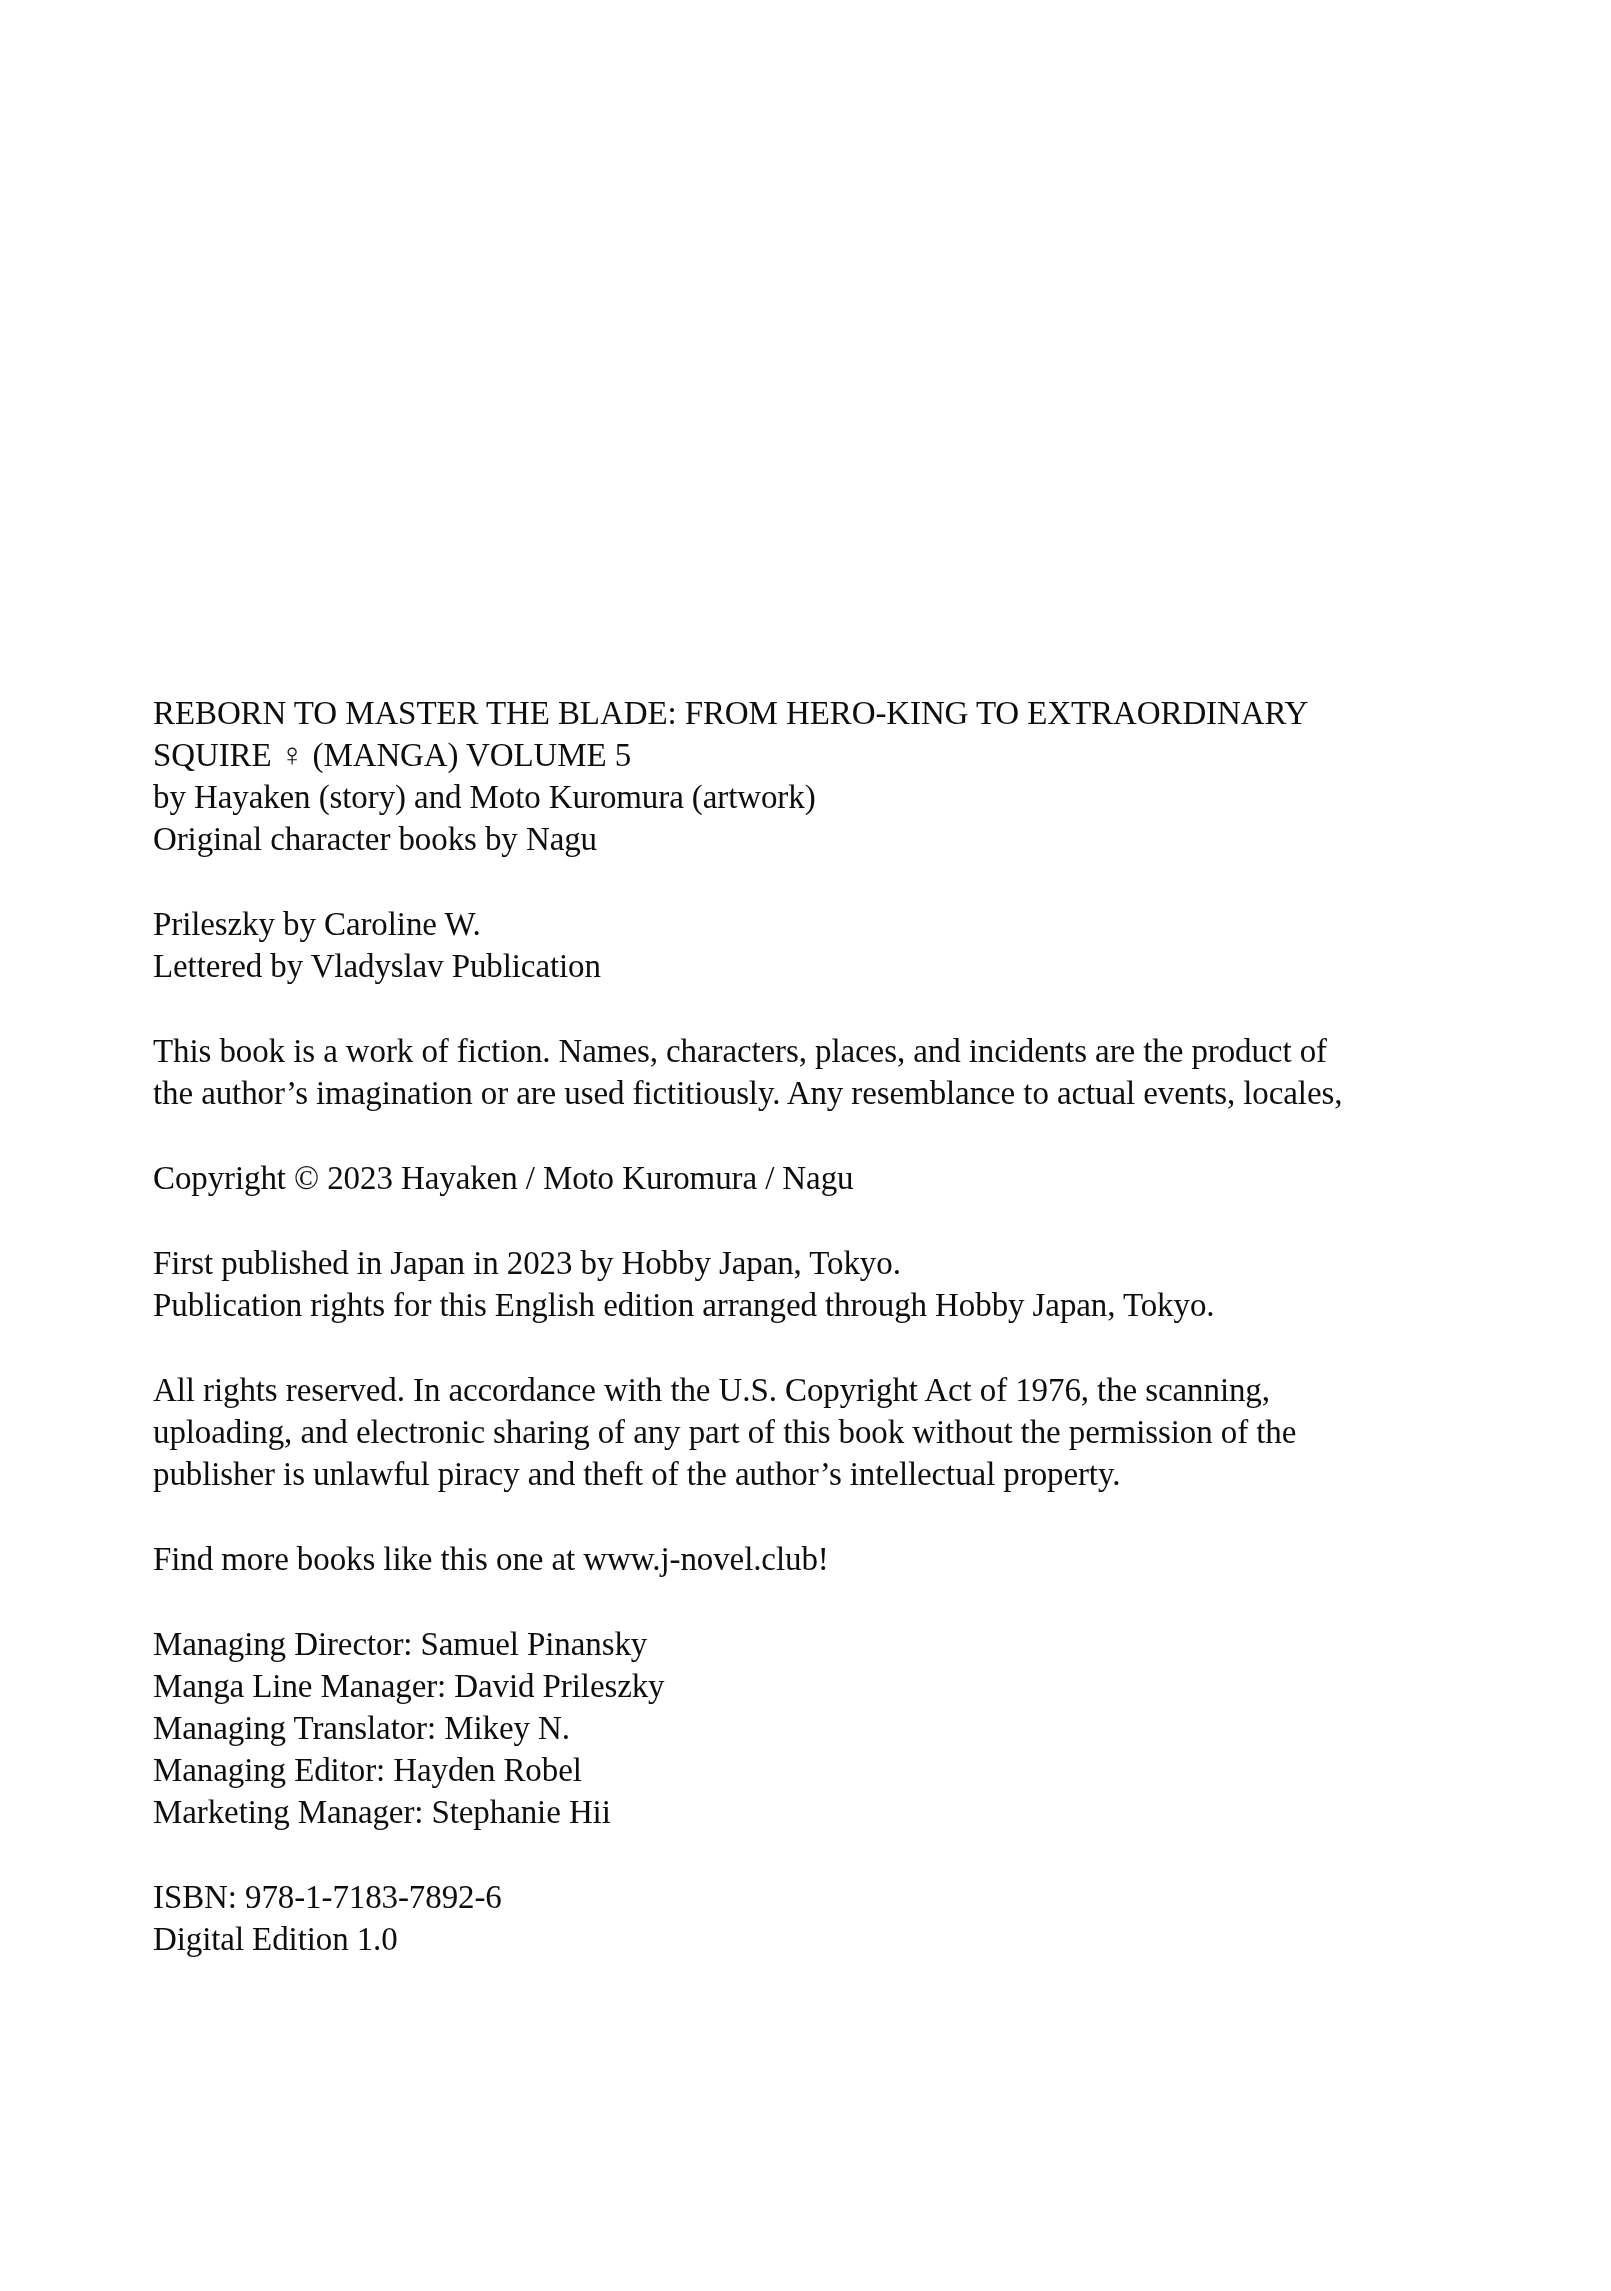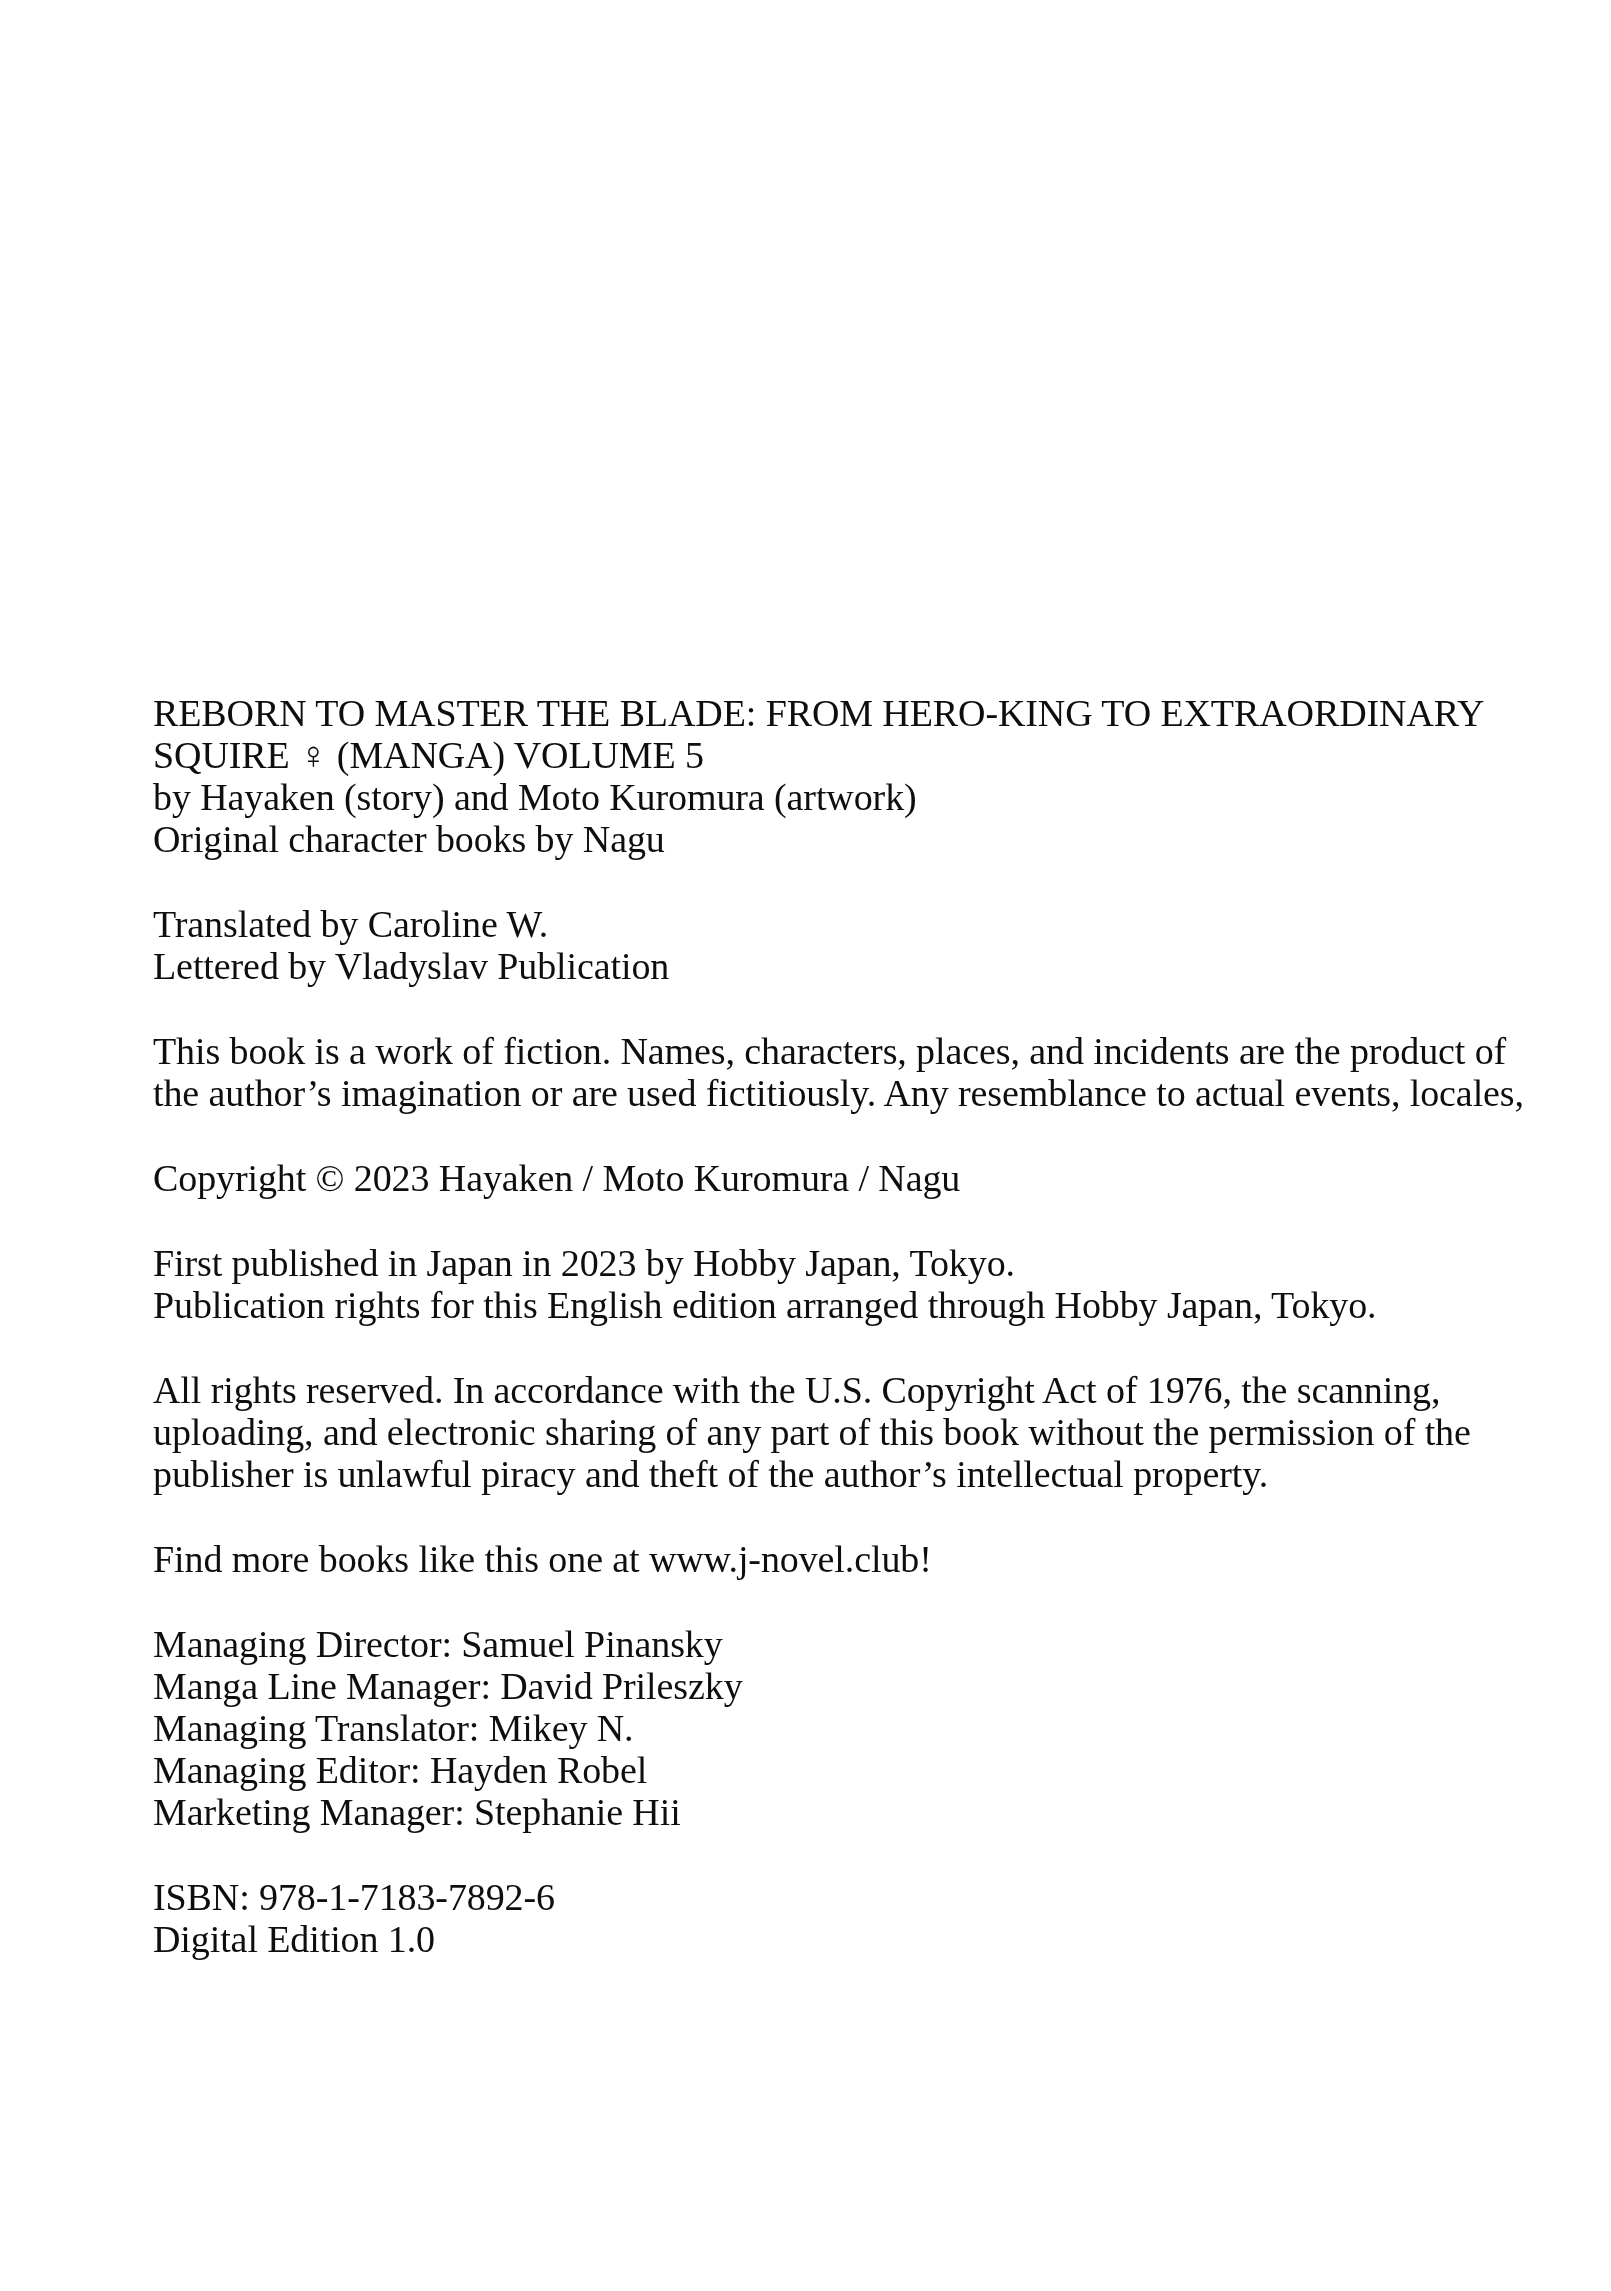--- a/index.html
+++ b/index.html
@@ -14,21 +14,21 @@
     background: #ffffff;
     overflow: hidden;
   }
   .content {
     position: absolute;
     left: 153px;
     top: 692px;
     right: 116px;
     color: #0e0e0e;
     font-family: "Liberation Serif", "DejaVu Serif", serif;
-    font-size: 38px;
+    font-size: 33px;
     line-height: 42px;
     letter-spacing: -0.1px;
   }
   .block {
     margin: 0 0 43px 0;
   }
   .block:last-child {
     margin-bottom: 3px;
   }
   .line {
@@ -42,21 +42,21 @@
   <div class="content">
 
     <div class="block">
       <div class="line">REBORN TO MASTER THE BLADE: FROM HERO-KING TO EXTRAORDINARY</div>
       <div class="line">SQUIRE ♀ (MANGA) VOLUME 5</div>
       <div class="line">by Hayaken (story) and Moto Kuromura (artwork)</div>
       <div class="line">Original character books by Nagu</div>
     </div>
 
     <div class="block">
-      <div class="line">Translated by Caroline W.</div>
+      <div class="line">Prileszky by Caroline W.</div>
       <div class="line">Lettered by Vladyslav Publication</div>
     </div>
 
     <div class="block">
       <div class="line">This book is a work of fiction. Names, characters, places, and incidents are the product of</div>
       <div class="line">the author’s imagination or are used fictitiously. Any resemblance to actual events, locales,</div>
     </div>
 
     <div class="block">
       <div class="line">Copyright © 2023 Hayaken / Moto Kuromura / Nagu</div>

